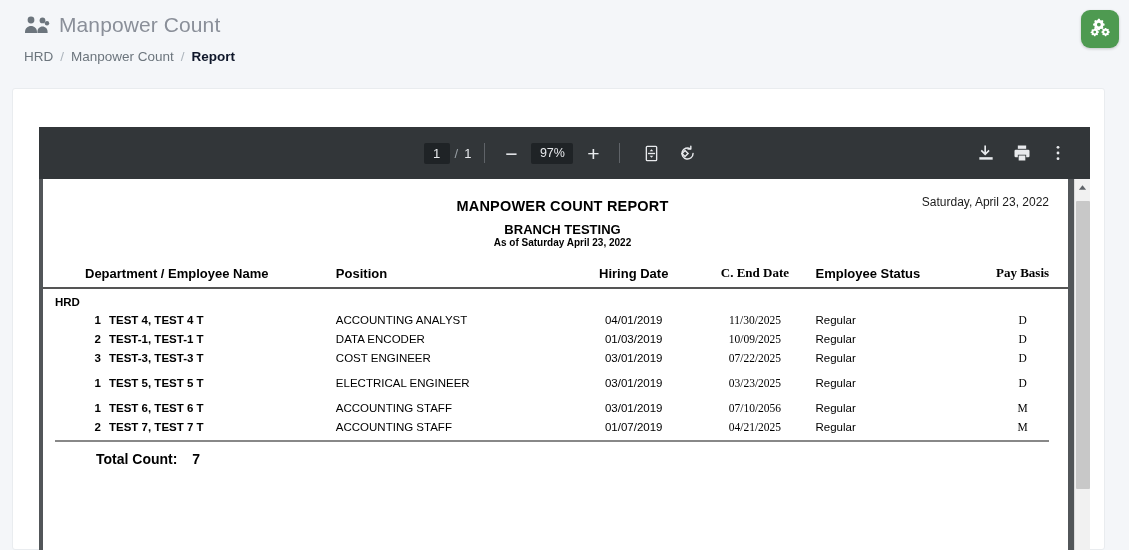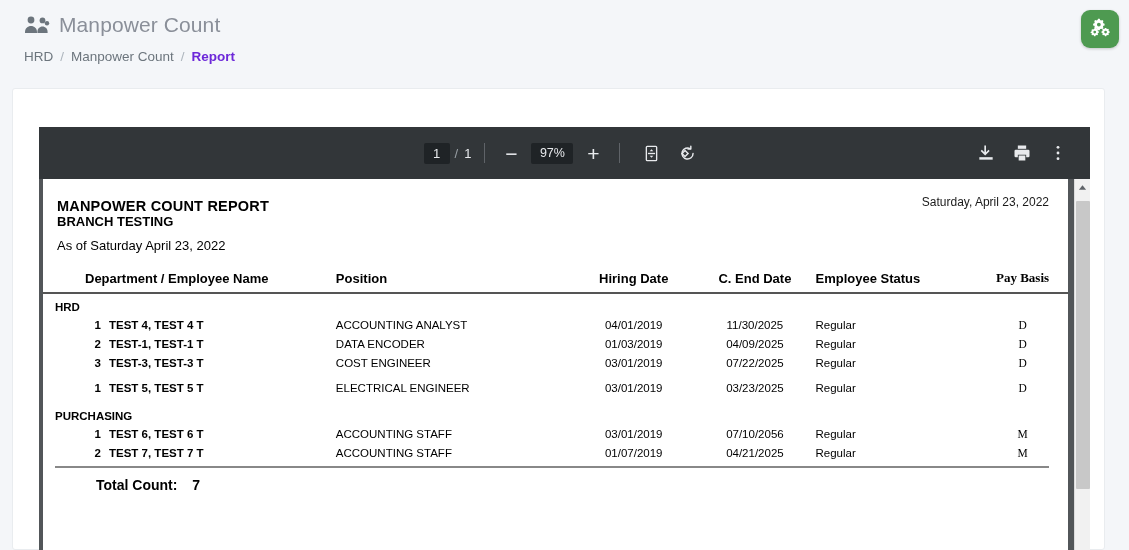--- a/index.html
+++ b/index.html
@@ -17,21 +17,21 @@
   .page-title {
     font-size: 21px; color: #8a8f99; font-weight: 400;
     letter-spacing: .1px; line-height: 26px;
   }
   .breadcrumb {
     display: flex; align-items: center; gap: 7px;
     font-size: 13.5px; color: #6c757d; margin-top: 9px;
     padding-bottom: 10px;
   }
   .breadcrumb .sep { color: #adb5bd; }
-  .breadcrumb .crumb-active { color: #6d28d9; font-weight: 700; }
+  .breadcrumb .crumb-active { color: #0f172a; font-weight: 700; }
 
   
   .fab {
     position: absolute; top: 10px; right: 10px;
     width: 38px; height: 38px; border-radius: 9px;
     background: #4e9a51; display: flex; align-items: center;
     justify-content: center; cursor: pointer;
     box-shadow: 0 1px 3px rgba(0,0,0,.2);
   }
   .fab svg { width: 20px; height: 20px; }
@@ -101,34 +101,34 @@
     position: absolute; left: 4px; top: 0;
     width: 1025px; height: 372px; background: #fff;
     overflow: hidden;
     font-family: "Liberation Sans", sans-serif;
     color: #000;
   }
   .doc-date {
     position: absolute; right: 19px; top: 16px;
     font-size: 12px; color: #1a1a1a;
   }
-  .doc-titles { text-align: left; padding-top: 19px; padding-left: 14px; }
+  .doc-titles { text-align: center; padding-top: 19px; padding-left: 14px; }
   .doc-t1 { font-size: 14.5px; font-weight: 700; letter-spacing: .2px; }
-  .doc-t2 { font-size: 13px; font-weight: 700; }
-  .doc-t3 { font-size: 13px; font-weight: 400; margin-top: 9px; }
+  .doc-t2 { font-size: 13px; font-weight: 700; margin-top: 8px; }
+  .doc-t3 { font-size: 10px; font-weight: 700; }
 
   table.report { width: 100%; border-collapse: collapse; margin-top: 17px; }
   table.report th {
     font-size: 13px; font-weight: 700; padding: 0 0 6px 0;
     border-bottom: 2.5px solid #555;
   }
   .col-name  { width: 290px; text-align: left; padding-left: 42px !important; }
   .col-pos   { width: 235px; text-align: left; }
   .col-hire  { width: 120px; text-align: center; }
-  .col-end   { width: 120px; text-align: center; }
+  .col-end   { width: 120px; text-align: center; font-family: Liberation Serif, serif; }
   .col-stat  { width: 160px; text-align: left; }
   .col-pay   { width: 90px;  text-align: center; font-family: Liberation Serif, serif; }
 
   td.col-name { padding-left: 42px; font-weight: bold; }
   table.report td { font-size: 11.5px; padding: 3.5px 0; }
   tr.dept-row td {
     font-weight: 700; font-size: 11.5px;
     padding: 7px 0 2px 0 !important;
   }
   tr.dept-row td.col-name { padding-left: 12px !important; }
@@ -296,21 +296,21 @@
                 <td class="col-pos">ACCOUNTING ANALYST</td>
                 <td class="col-hire">04/01/2019</td>
                 <td class="col-end">11/30/2025</td>
                 <td class="col-stat">Regular</td>
                 <td class="col-pay">D</td>
               </tr>
               <tr>
                 <td class="col-name"><span class="row-num">2</span><span>TEST-1, TEST-1 T</span></td>
                 <td class="col-pos">DATA ENCODER</td>
                 <td class="col-hire">01/03/2019</td>
-                <td class="col-end">04/09/2025</td>
+                <td class="col-end">10/09/2025</td>
                 <td class="col-stat">Regular</td>
                 <td class="col-pay">D</td>
               </tr>
               <tr>
                 <td class="col-name"><span class="row-num">3</span><span>TEST-3, TEST-3 T</span></td>
                 <td class="col-pos">COST ENGINEER</td>
                 <td class="col-hire">03/01/2019</td>
                 <td class="col-end">07/22/2025</td>
                 <td class="col-stat">Regular</td>
                 <td class="col-pay">D</td>
@@ -321,23 +321,20 @@
               <tr>
                 <td class="col-name"><span class="row-num">1</span><span>TEST 5, TEST 5 T</span></td>
                 <td class="col-pos">ELECTRICAL ENGINEER</td>
                 <td class="col-hire">03/01/2019</td>
                 <td class="col-end">03/23/2025</td>
                 <td class="col-stat">Regular</td>
                 <td class="col-pay">D</td>
               </tr>
               <tr class="spacer-row">
                 <td colspan="6"></td>
-              </tr>
-              <tr class="dept-row">
-                <td class="col-name" colspan="6">PURCHASING</td>
               </tr>
               <tr>
                 <td class="col-name"><span class="row-num">1</span><span>TEST 6, TEST 6 T</span></td>
                 <td class="col-pos">ACCOUNTING STAFF</td>
                 <td class="col-hire">03/01/2019</td>
                 <td class="col-end">07/10/2056</td>
                 <td class="col-stat">Regular</td>
                 <td class="col-pay">M</td>
               </tr>
               <tr>

